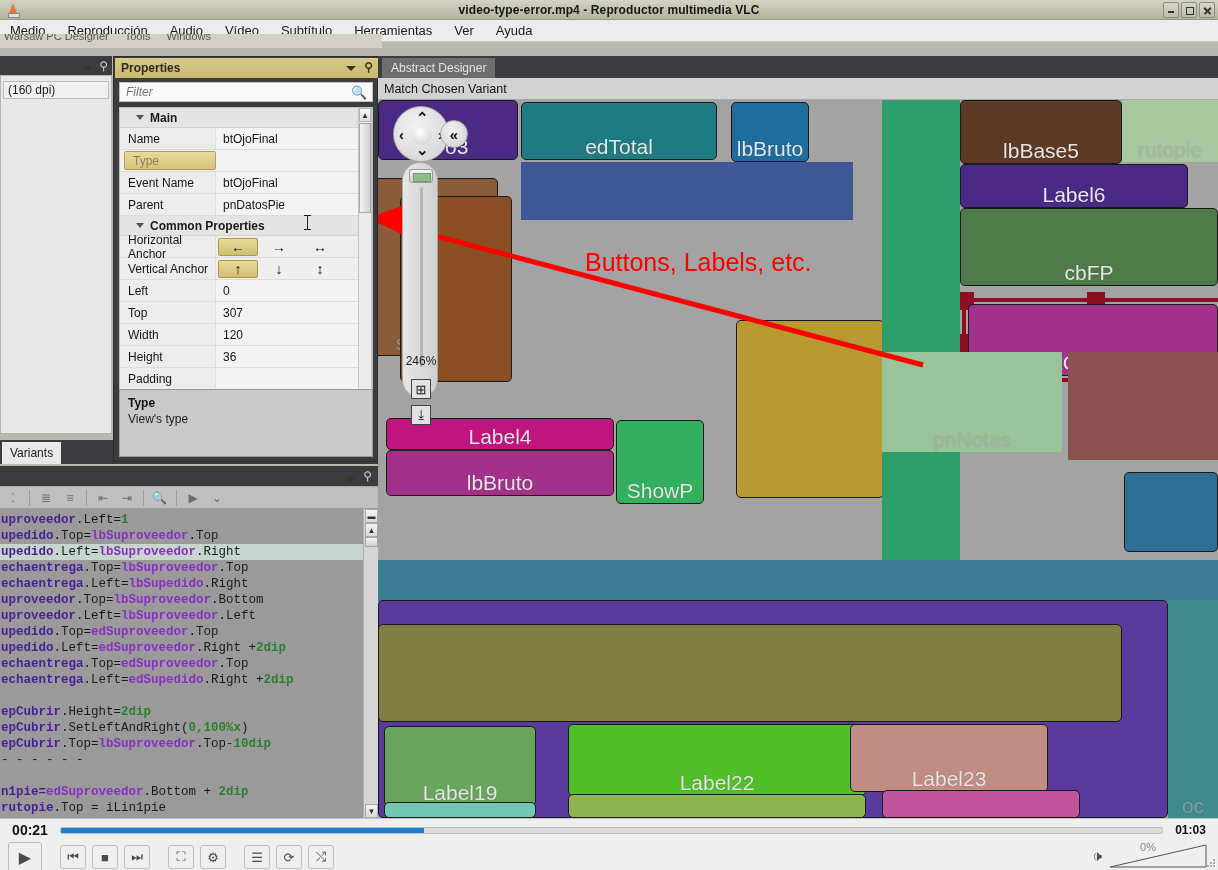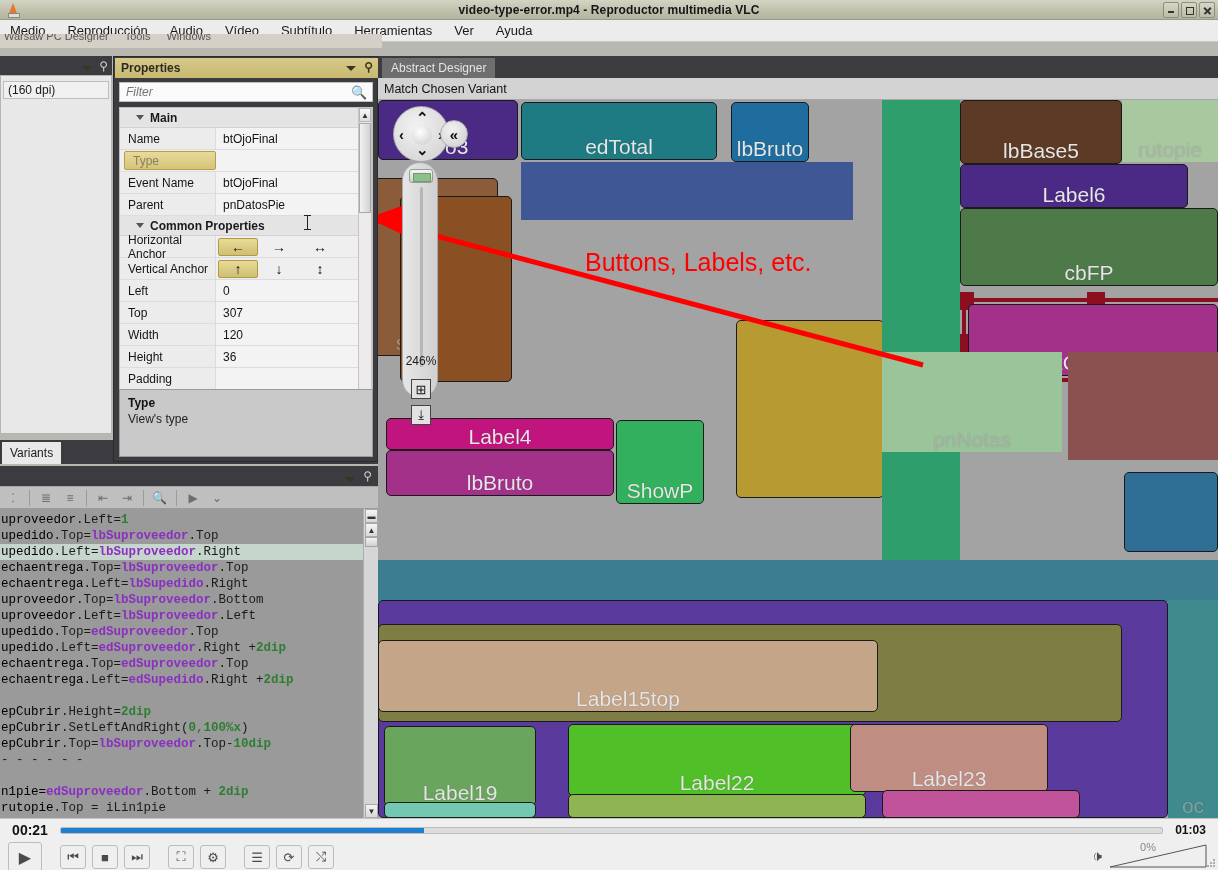--- a/index.html
+++ b/index.html
@@ -228,21 +228,21 @@
   .code-body {
     position:absolute; left:0; top:43px; width:378px; height:309px;
     background:#9a9a9a; overflow:hidden;
   }
   .code-lines {
     position:absolute; left:0; top:0; width:363px; padding: 3px 0 0 0;
     font-family: "Liberation Mono", monospace; font-size: 12.5px; line-height: 16px;
   }
   .cl { white-space: pre; padding-left: 1px; height: 16px; color: #1b1b1b; }
   .cl.hl { background: #c7d6cd; }
-  .tok-obj { color: #000000; font-weight: normal; }
+  .tok-obj { color: #4c1d95; font-weight: bold; }
   .tok-ref { color: #8a2fc0; font-weight: bold; }
   .tok-num { color: #2e7d32; font-weight: bold; }
   .tok-pl { color: #1b1b1b; }
   .code-scroll {
     position:absolute; right:0; top:0; width:15px; height:309px;
     background:#d6d6d6; border-left:1px solid #adadad;
   }
   .cs-btn {
     position:absolute; left:1px; width:13px; height:14px;
     background:linear-gradient(to bottom,#f4f4f4,#d8d8d8); border:1px solid #aaa;
@@ -646,23 +646,20 @@
         </div>
         <div class="bx nb" style="left: 0px; top: 460px; width: 840px; height: 42px; background: rgb(61, 125, 146);">
           <span></span>
         </div>
         <div class="bx" style="left: 0px; top: 500px; width: 790px; height: 218px; background: rgb(91, 58, 158);">
           <span></span>
         </div>
         <div class="bx" style="left: 0px; top: 524px; width: 744px; height: 98px; background: rgb(125, 125, 68);">
           <span></span>
         </div>
-        <div class="bx" style="left: 0px; top: 540px; width: 500px; height: 72px; background: rgb(196, 165, 136);">
-          <span>Label15top</span>
-        </div>
         <div class="bx" style="left: 6px; top: 626px; width: 152px; height: 80px; background: rgb(106, 165, 94);">
           <span>Label19</span>
         </div>
         <div class="bx" style="left: 190px; top: 624px; width: 298px; height: 72px; background: rgb(81, 191, 40);">
           <span>Label22</span>
         </div>
         <div class="bx" style="left: 472px; top: 624px; width: 198px; height: 68px; background: rgb(192, 141, 131);">
           <span>Label23</span>
         </div>
         <div class="bx" style="left: 190px; top: 694px; width: 298px; height: 24px; background: rgb(143, 180, 82);">

